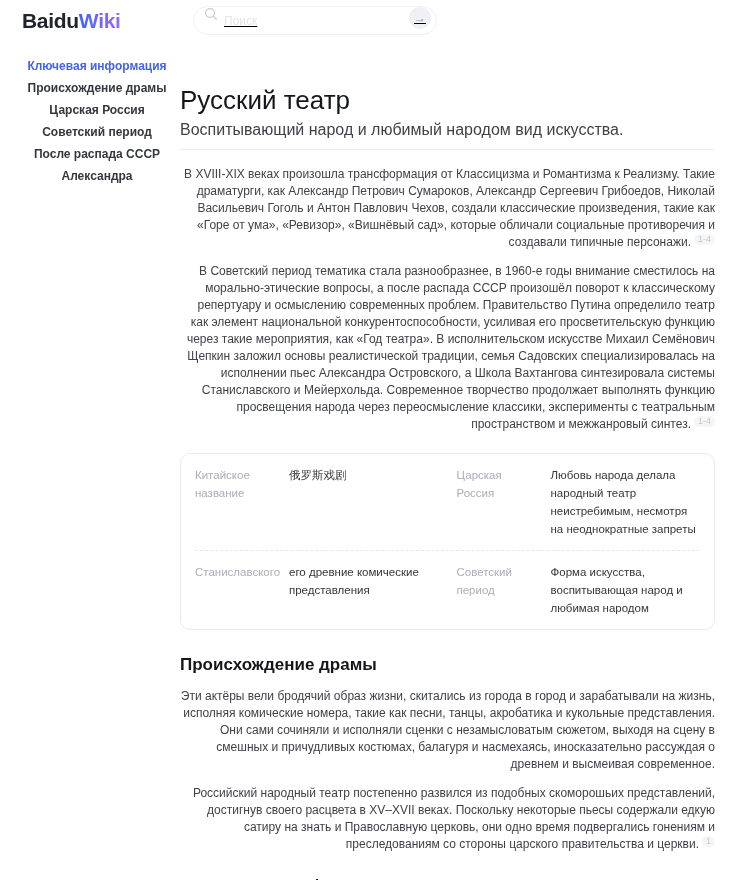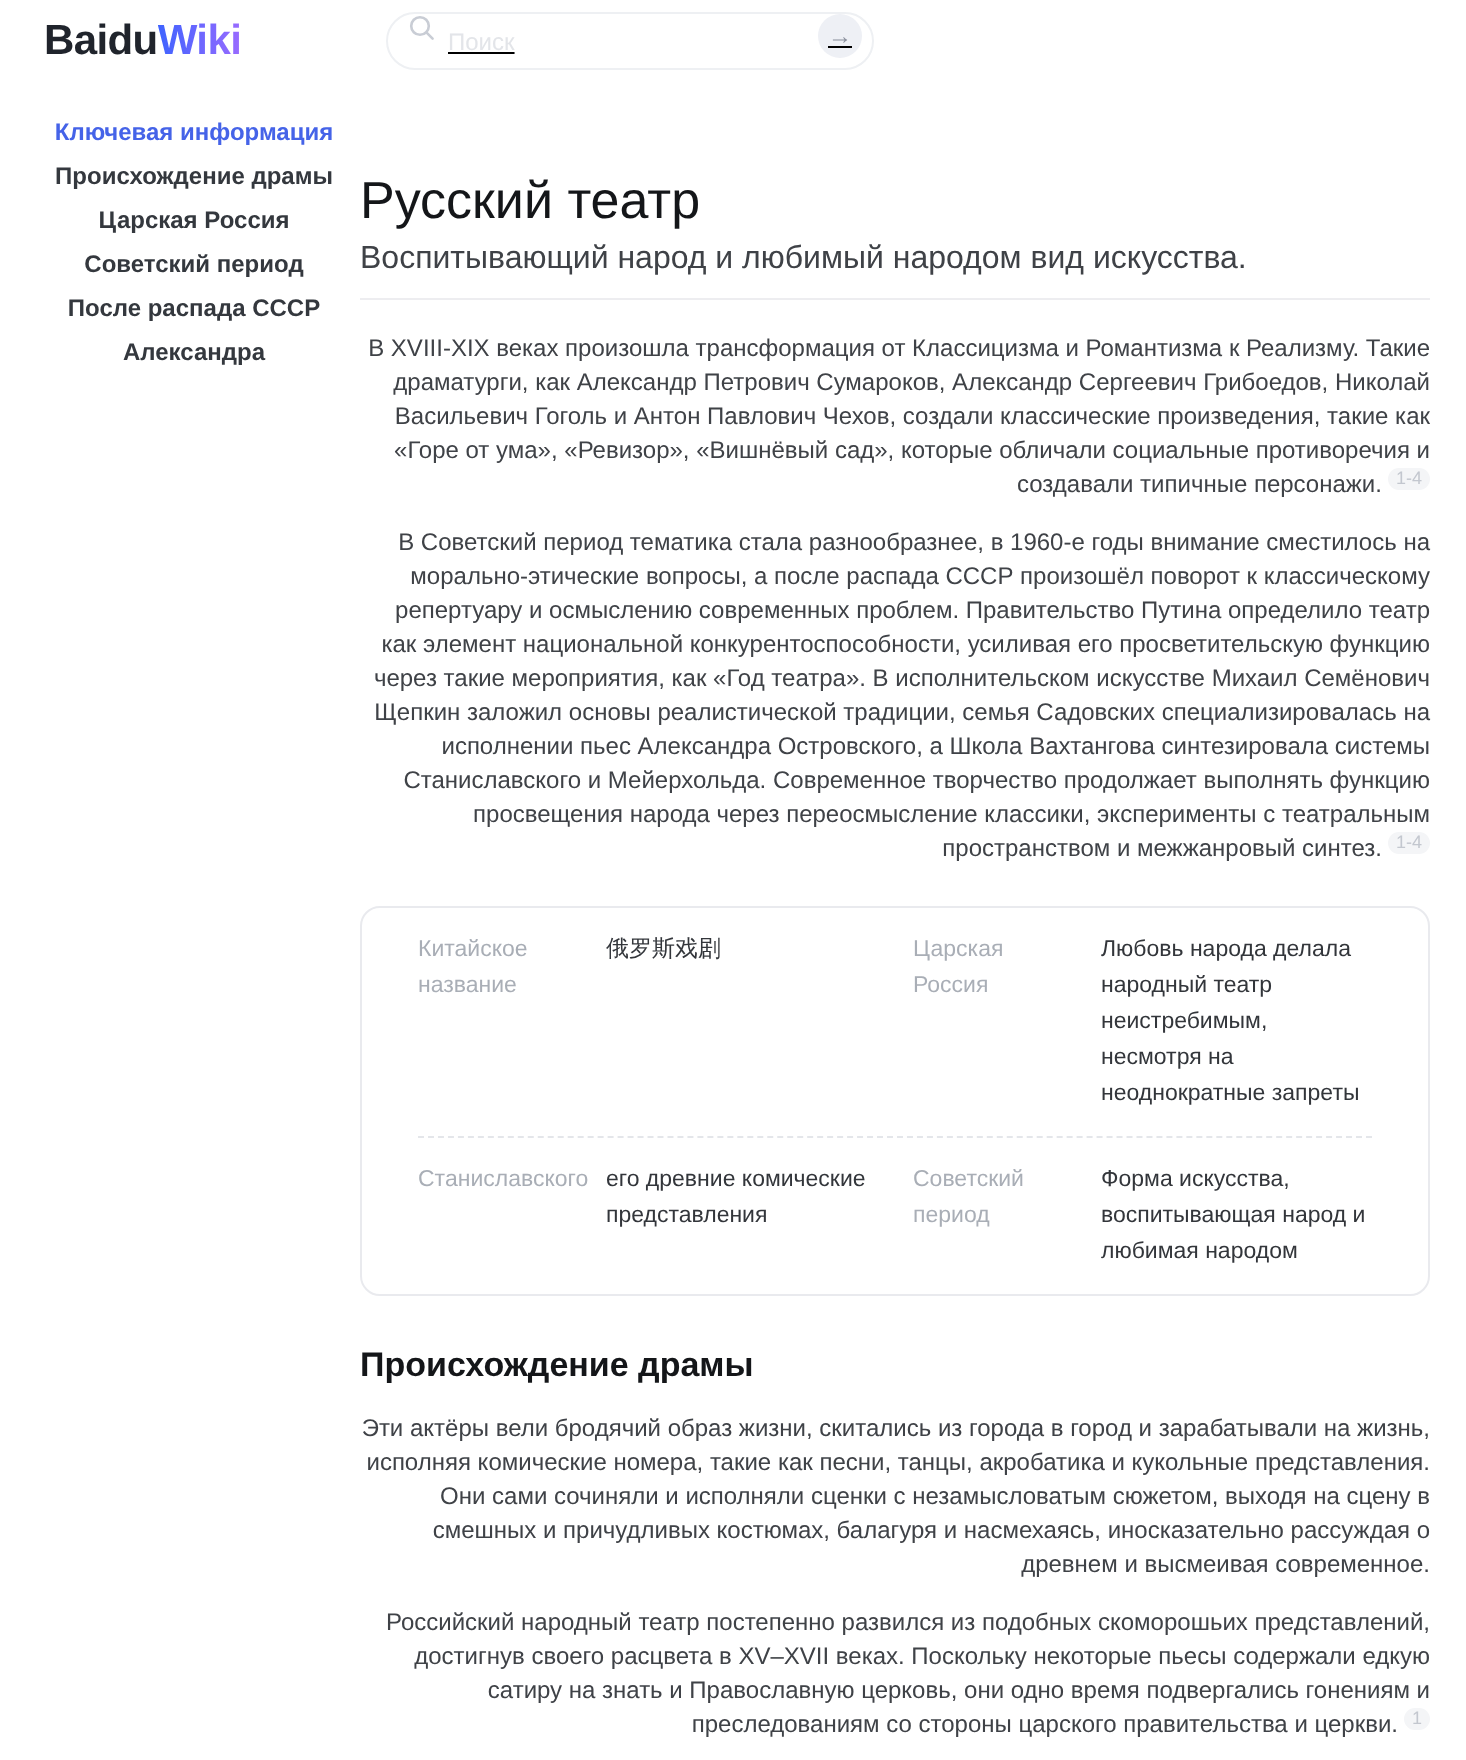--- a/index.html
+++ b/index.html
@@ -42,21 +42,21 @@
            text-align:right; }
   p.body.first { margin-top:16px; }
 
   sup.cite { font-size:9px; color:#c3c7cf; background:#f4f5f7; border-radius:7px;
              padding:0 4px; margin-left:3px; vertical-align:4px; line-height:11px;
              display:inline-block; }
   sup.cite.plain { background:#f4f5f7; }
 
   
   .infobox { margin-top:20px; border:1px solid #e9eaee; border-radius:10px;
-             padding:12px 28px; }
+             padding:12px 14px; }
   .ib-row { display:grid; grid-template-columns:1fr 1fr; column-gap:18px; }
   .ib-cell { display:flex; align-items:flex-start; }
   .ib-label { flex:0 0 86px; margin-right:8px; font-size:11.5px; line-height:18px;
               color:#a9aeb6; }
   .ib-value { flex:1 1 auto; font-size:11.5px; line-height:18px; color:#33363b; }
   .ib-divider { border:none; border-top:1px dashed #e4e6ea; margin:12px 0; }
 
   h2.section { font-size:17px; line-height:22px; font-weight:700; color:#141619;
                margin-top:24px; }
   .caret { display:inline-block; width:1.5px; height:17px; background:#17181a;

